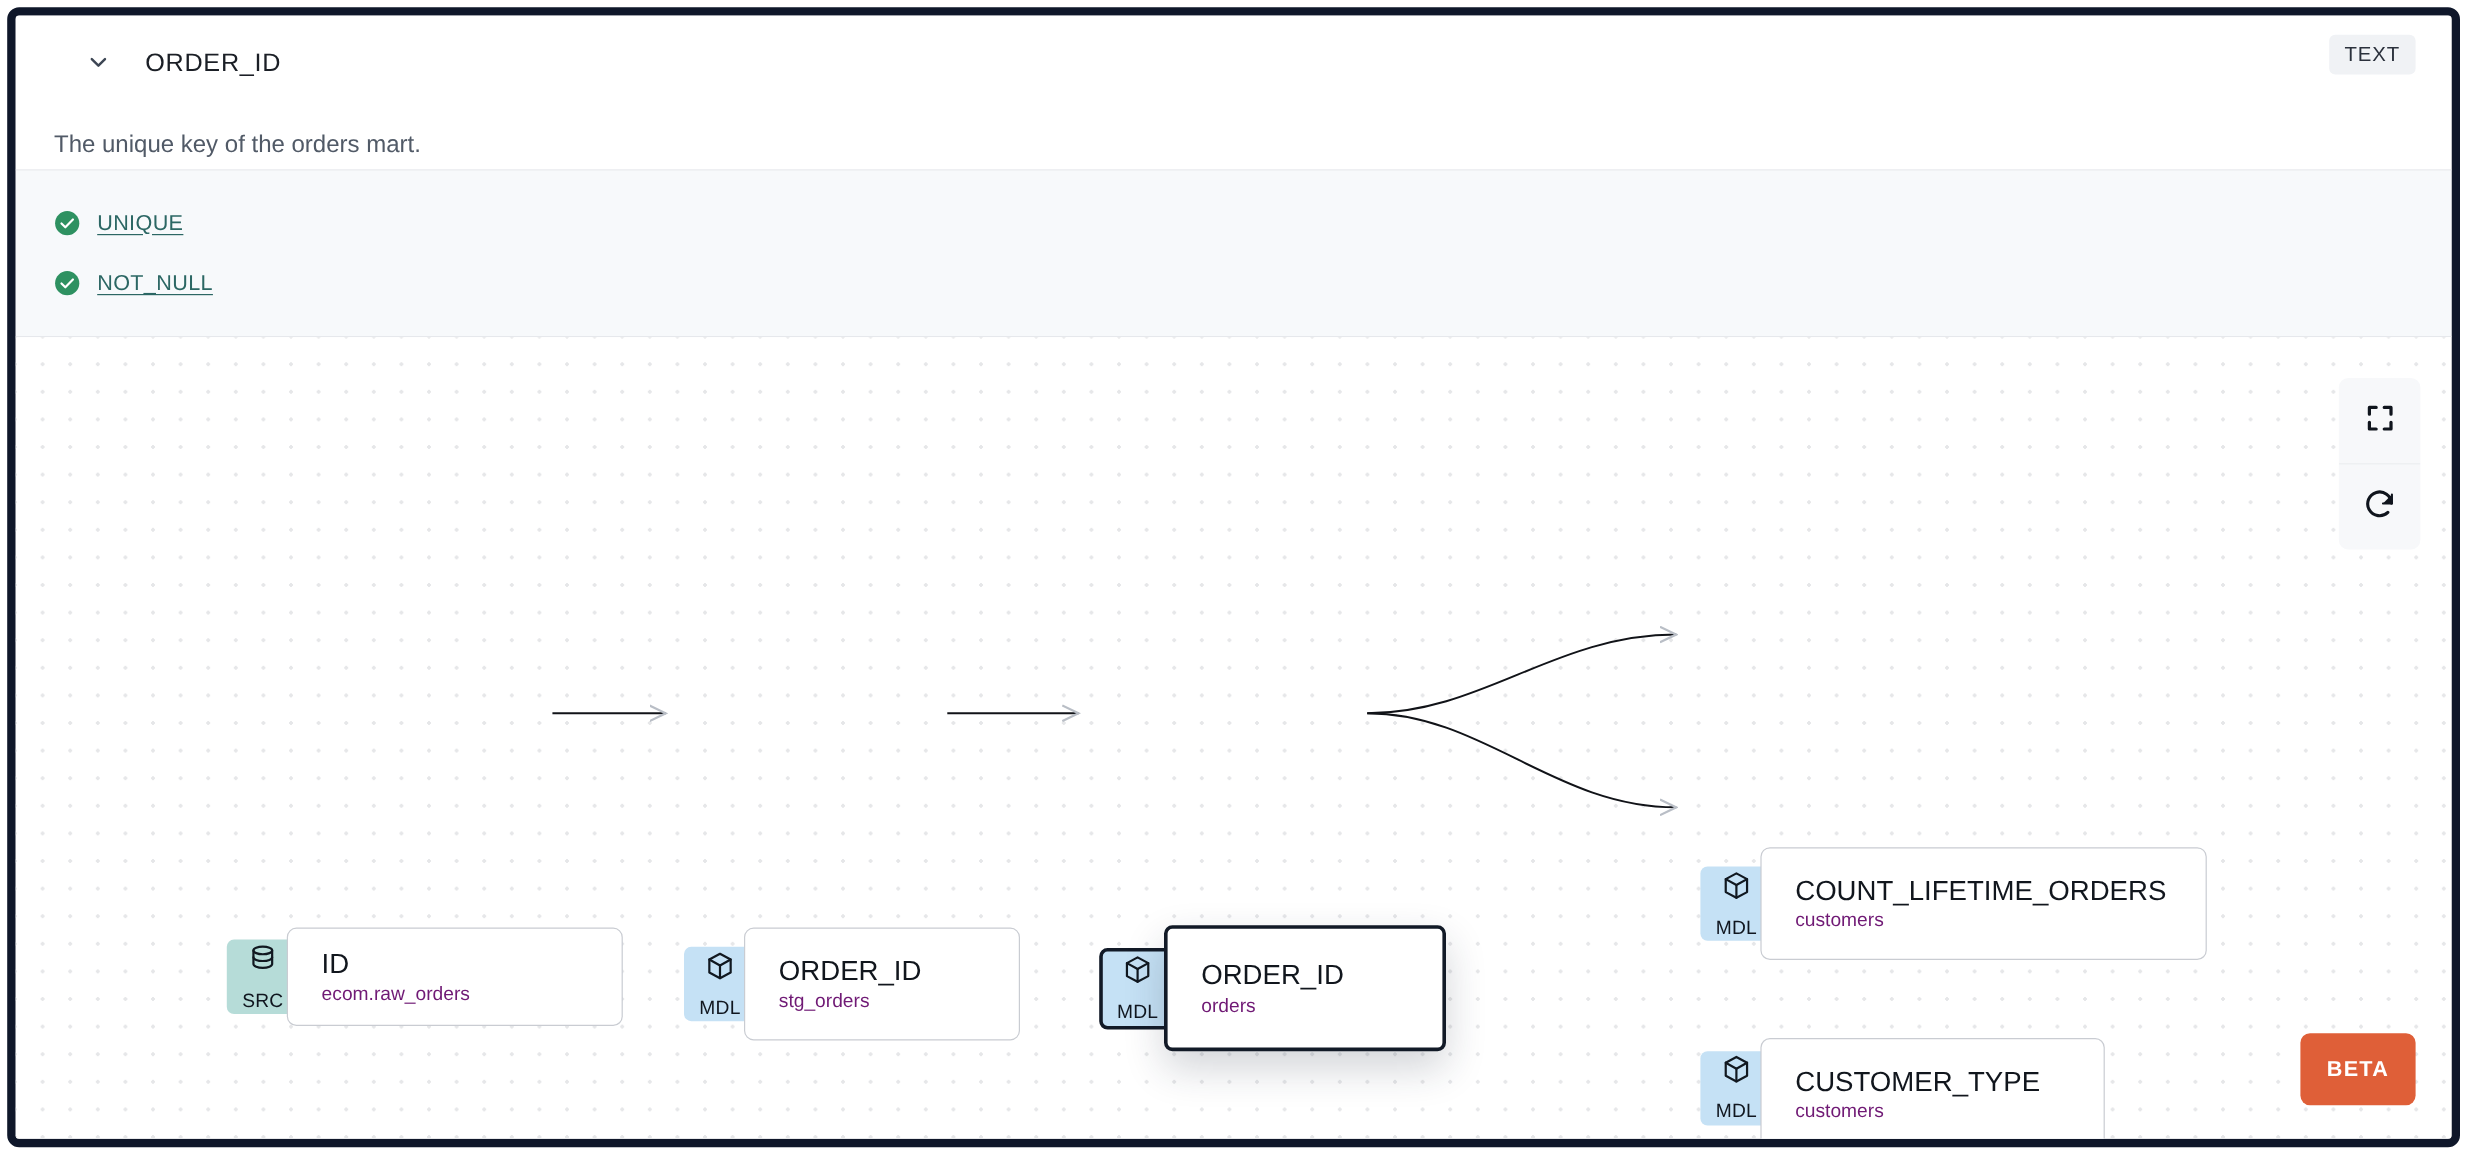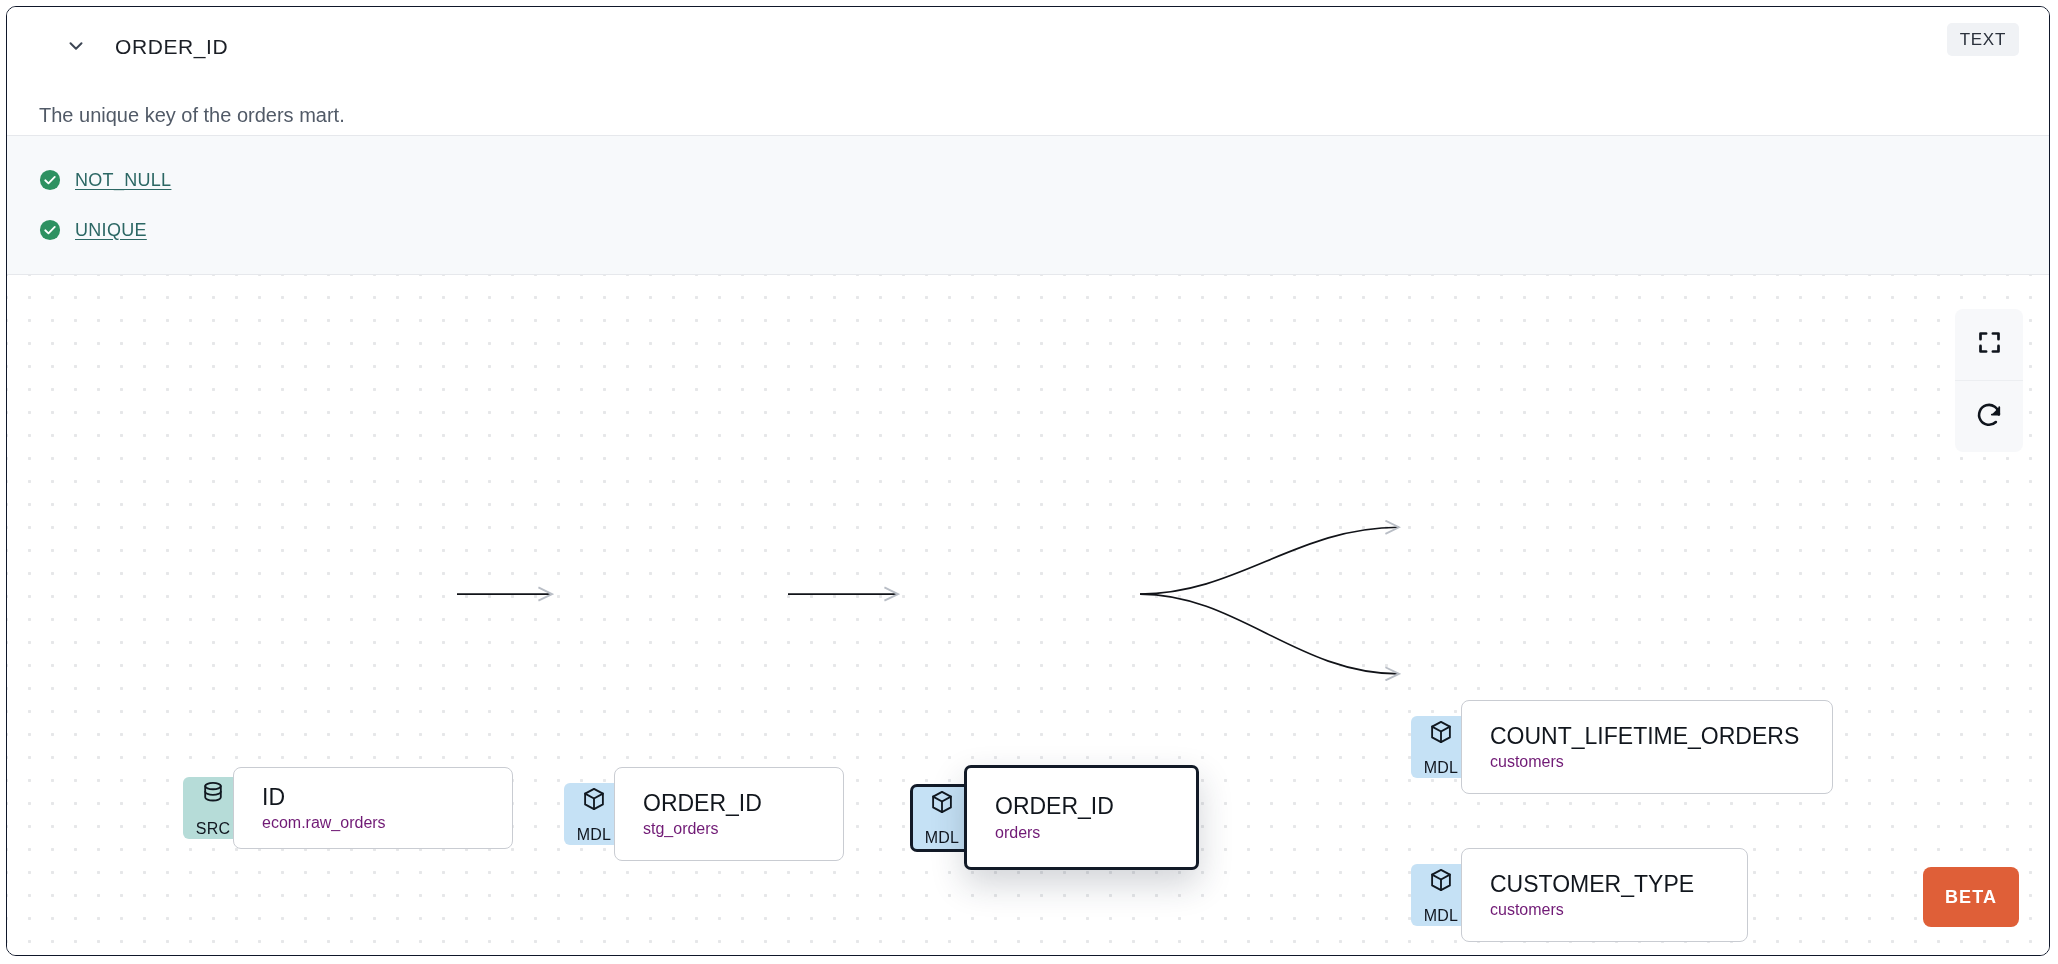--- a/index.html
+++ b/index.html
@@ -18,21 +18,21 @@
   }
 
   
   .card {
     position: absolute;
     left: 6px;
     top: 6px;
     width: 2044px;
     height: 950px;
     box-sizing: border-box;
-    border: 1px solid #0f172a;
+    border: 7px solid #0f172a;
     border-radius: 10px;
     background: #ffffff;
     overflow: hidden;
     display: flex;
     flex-direction: column;
   }
 
   
   .header {
     position: relative;
@@ -290,31 +290,31 @@
 
     <div class="tests">
 
       <div class="test-row">
         <span class="check-icon">
           <svg width="22" height="22" viewBox="0 0 24 24">
             <circle cx="12" cy="12" r="11" fill="#2e9161"></circle>
             <polyline points="6.8 12.3 10.3 15.7 17.2 8.6" fill="none" stroke="#ffffff" stroke-width="2" stroke-linecap="round" stroke-linejoin="round"></polyline>
           </svg>
         </span>
-        <a class="test-link">NOT_NULL</a>
+        <a class="test-link">UNIQUE</a>
       </div>
 
       <div class="test-row">
         <span class="check-icon">
           <svg width="22" height="22" viewBox="0 0 24 24">
             <circle cx="12" cy="12" r="11" fill="#2e9161"></circle>
             <polyline points="6.8 12.3 10.3 15.7 17.2 8.6" fill="none" stroke="#ffffff" stroke-width="2" stroke-linecap="round" stroke-linejoin="round"></polyline>
           </svg>
         </span>
-        <a class="test-link">UNIQUE</a>
+        <a class="test-link">NOT_NULL</a>
       </div>
 
     </div>
 
     <div class="canvas">
 
       <svg class="edges" viewBox="0 0 2042 682" preserveAspectRatio="none">
         <defs>
           <marker id="arw" markerWidth="9" markerHeight="9" refX="8" refY="4.5" orient="auto" markerUnits="strokeWidth">
             <path d="M0,0.6 L8,4.5 L0,8.4" fill="none" stroke="#b9bec6" stroke-width="1.1"></path>
@@ -402,21 +402,21 @@
         <div class="node-badge mdl">
           <span>
             <svg width="26" height="26" viewBox="0 0 24 24" fill="none" stroke="#111820" stroke-width="1.7" stroke-linecap="round" stroke-linejoin="round">
               <path d="M12 2.6 20.2 7v10L12 21.4 3.8 17V7z"></path>
               <path d="M3.8 7 12 11.6 20.2 7"></path>
               <path d="M12 11.6v9.8"></path>
             </svg>
           </span>
           <span class="badge-text">MDL</span>
         </div>
-        <div class="node-body" style="width:287px; height:94px;">
+        <div class="node-body" style="width:287px; height:94px;margin-top:11px;">
           <div class="node-name">CUSTOMER_TYPE</div>
           <div class="node-sub">customers</div>
         </div>
       </div>
 
       <div class="controls">
         <div class="ctrl-btn">
           <span>
             <svg width="27" height="27" viewBox="0 0 24 24" fill="none" stroke="currentColor" stroke-width="2.4" stroke-linecap="round" stroke-linejoin="round">
               <polyline points="4 9 4 4 9 4"></polyline>

